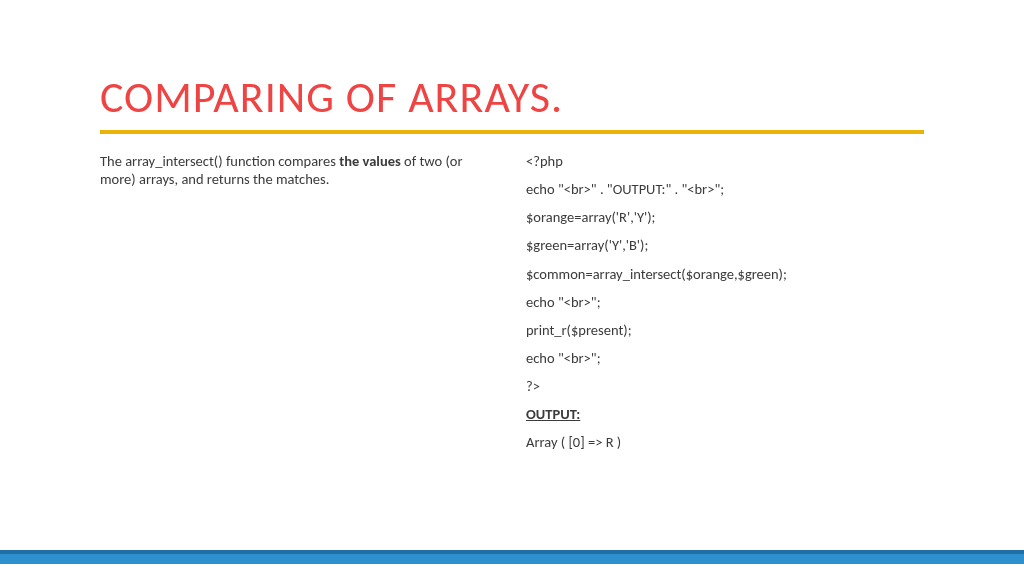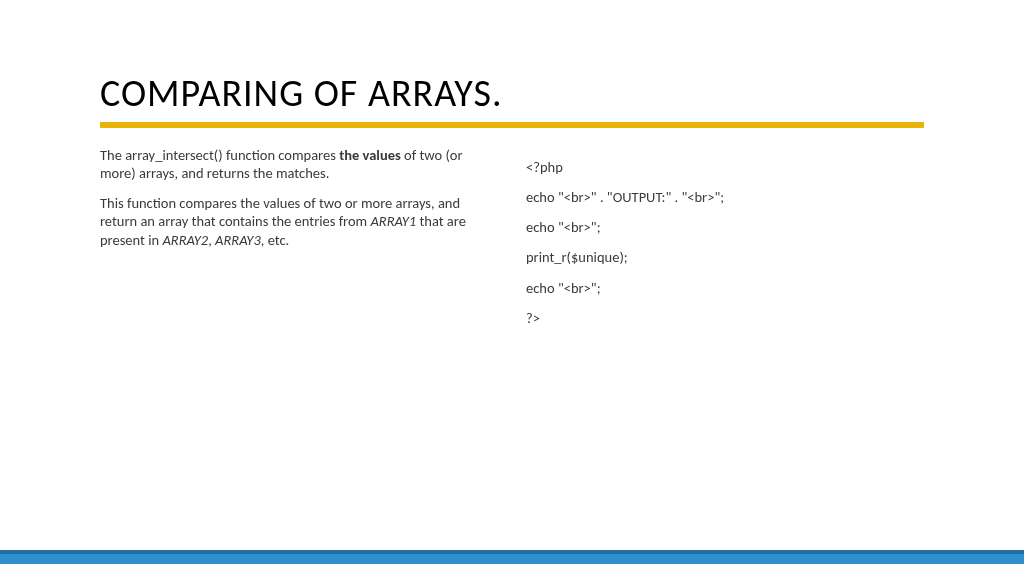--- a/index.html
+++ b/index.html
@@ -1,53 +1,55 @@
 <!DOCTYPE html>
 <html><head>
 <meta charset="utf-8">
 <style>
   * { margin: 0; padding: 0; box-sizing: border-box; }
   html, body { width: 1024px; height: 576px; font-family: "Segoe UI Light", "Segoe UI", Calibri, sans-serif; background: #fff; color: #3b3b3b; overflow: hidden; }
   .slide { position: relative; width: 1024px; height: 576px; padding: 70px 100px 0 100px; }
-  .title { font-size: 38px; font-weight: 300; letter-spacing: 1px; color: #000000; padding-bottom: 6px; border-bottom: 6px solid #eab308; margin-bottom: 18px; }
+  .title { font-size: 44px; font-weight: 300; letter-spacing: 1px; color: #ef4444; padding-bottom: 6px; border-bottom: 4px solid #eab308; margin-bottom: 18px; }
   .cols { display: flex; gap: 28px; }
   .col { flex: 1; font-size: 14.5px; line-height: 1.25; }
   .col p { margin-bottom: 12px; }
-  .col-right p { margin-bottom: 10px; margin-top: 12px; }
+  .col-right p { margin-bottom: 10px; }
   strong { font-weight: 700; }
   em.ital { font-style: italic; }
   .u { text-decoration: underline; }
   .footer-bar { position: absolute; left: 0; bottom: 12px; width: 1024px; height: 14px; }
   .footer-bar .a { position: absolute; left: 0; top: 0; width: 1024px; height: 4px; background: #1f6fa6; }
   .footer-bar .b { position: absolute; left: 0; top: 4px; width: 1024px; height: 10px; background: #2d8fce; }
 </style>
 </head>
 <body>
 
 <div class="slide">
   <h1 class="title">COMPARING OF ARRAYS.</h1>
 
   <div class="cols">
 
     <div class="col">
       <p>
         <span>The array_intersect() function compares </span><strong>the values</strong><span> of two (or more) arrays, and returns the matches.</span>
       </p>
-      <p>
-        <span>This function compares the values of two or more arrays, and return an array that contains the entries from </span><em class="ital">ARRAY1</em><span> that are present in </span><em class="ital">ARRAY2</em><span>, </span><em class="ital">ARRAY3</em><span>, etc.</span>
-      </p>
     </div>
 
     <div class="col col-right">
       <p>&lt;?php</p>
       <p>echo "&lt;br&gt;" . "OUTPUT:" . "&lt;br&gt;";</p>
+      <p>$orange=array('R','Y');</p>
+      <p>$green=array('Y','B');</p>
+      <p>$common=array_intersect($orange,$green);</p>
       <p>echo "&lt;br&gt;";</p>
-      <p>print_r($unique);</p>
+      <p>print_r($present);</p>
       <p>echo "&lt;br&gt;";</p>
       <p>?&gt;</p>
+      <p><strong class="u">OUTPUT:</strong></p>
+      <p>Array ( [0] =&gt; R )</p>
     </div>
 
   </div>
 
   <div class="footer-bar">
     <div class="a"></div>
     <div class="b"></div>
   </div>
 </div>
 

